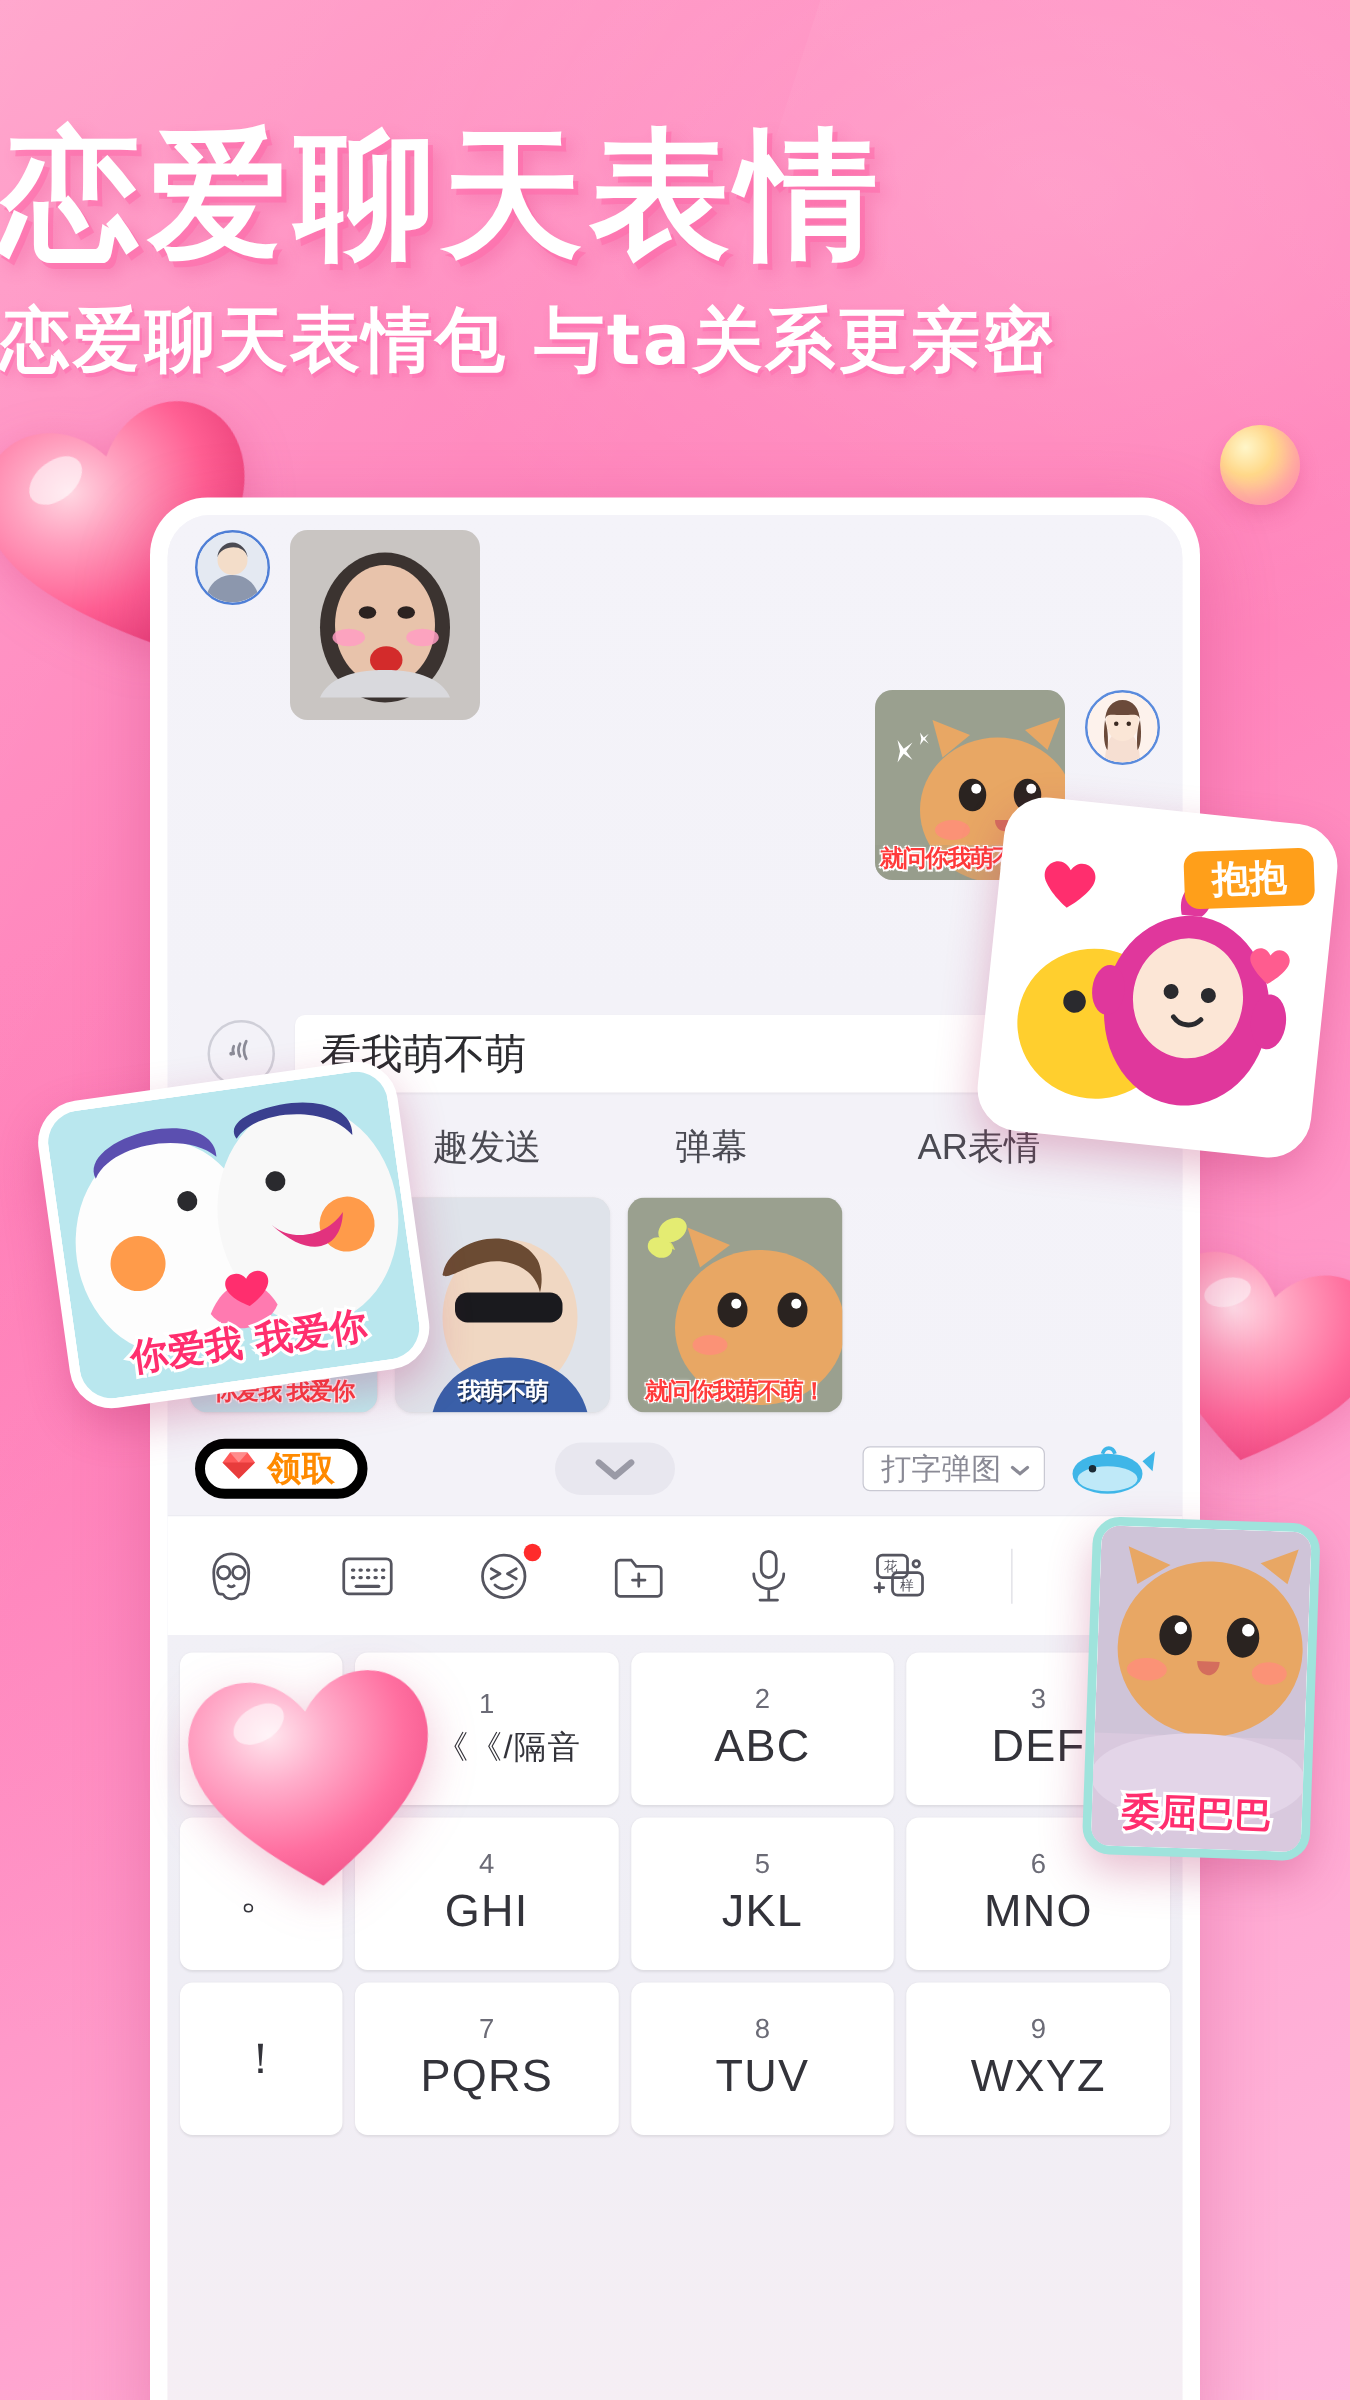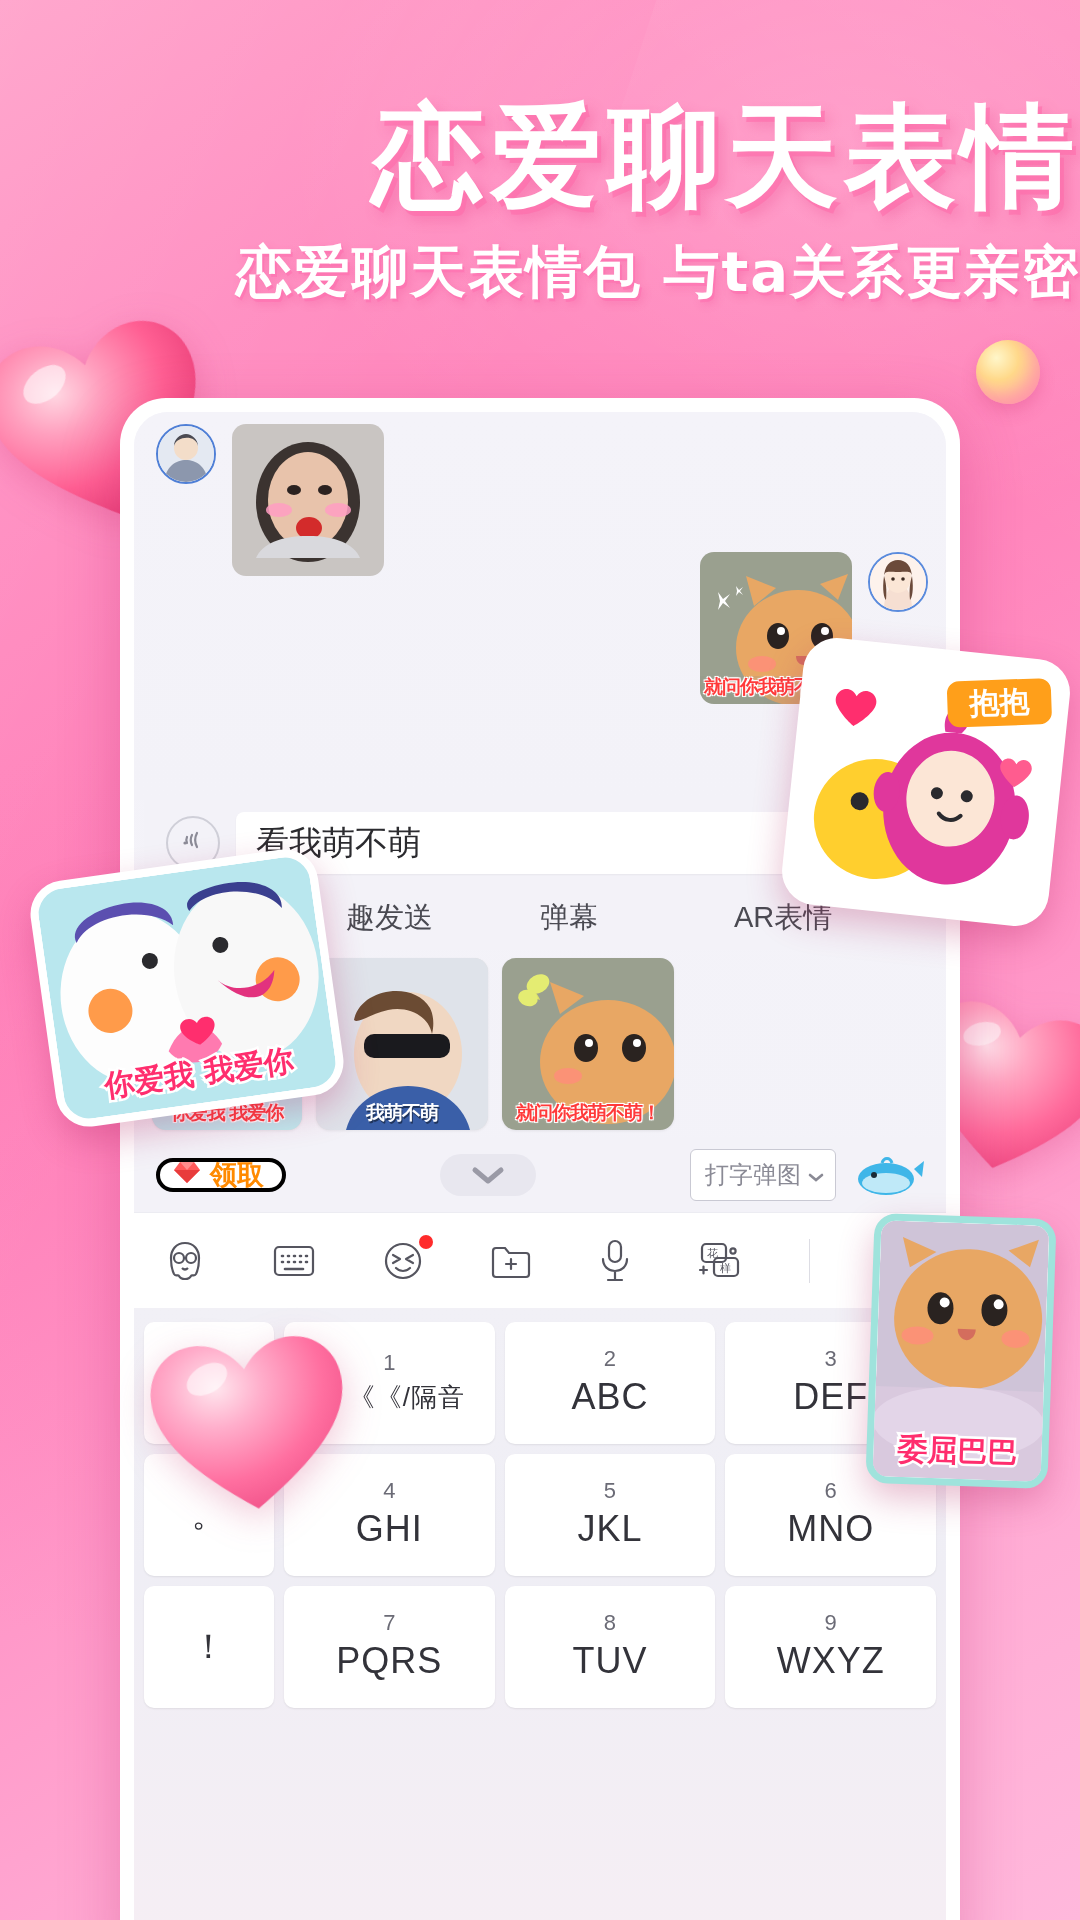--- a/index.html
+++ b/index.html
@@ -29,21 +29,21 @@
     position:absolute; top:-120px; right:-200px;
     width: 760px; height: 1200px;
     background: linear-gradient(200deg, rgba(255,255,255,0.12), rgba(255,255,255,0) 55%);
     transform: rotate(18deg);
     pointer-events:none;
   }
 
   
   .headline-wrap {
     position: absolute; top: 96px; left: 0; width: 1080px;
-    text-align: right; z-index: 30;
+    text-align: left; z-index: 30;
   }
   .headline {
     font-size: 112px;
     font-weight: 700;
     color: #ffffff;
     letter-spacing: 6px;
     line-height: 1.08;
     text-shadow:
        4px 5px 0 rgba(255,105,170,0.55),
        8px 9px 14px rgba(230,60,130,0.30);
@@ -173,33 +173,33 @@
   .strip .cell.first { width: 150px; }
 
   
   .action-row {
     position:absolute; left:0; right:0; top: 726px; height: 74px;
     display:flex; align-items:center; padding: 0 22px; gap: 16px;
     background:#f3f2f8;
   }
   .pill-claim {
     display:flex; align-items:center; gap:8px;
-    height: 34px; padding: 0 18px 0 12px;
-    border: 4px solid #000000; border-radius: 26px;
+    height: 48px; padding: 0 18px 0 12px;
+    border: 8px solid #000000; border-radius: 26px;
     background: #fff;
     color:#ff8a00; font-size: 27px; font-weight:700;
   }
   .chev-btn {
     width: 96px; height: 42px; border-radius: 21px; background:#e8e7ef;
     display:flex;align-items:center;justify-content:center;
     margin: 0 auto;
   }
   .pill-select {
     display:flex;align-items:center; gap:6px;
-    height: 52px; padding: 0 10px 0 14px;
+    height: 36px; padding: 0 10px 0 14px;
     border:1px solid #c9c9d3; border-radius: 6px; background:#fff;
     color:#8a8a95; font-size: 24px;
   }
   .whale { width: 72px; height: 48px; flex:none; }
 
   
   .kb-toolbar {
     position:absolute; left:0; right:0; top: 800px; height: 96px;
     display:flex; align-items:center; justify-content:space-between;
     padding: 0 28px;

